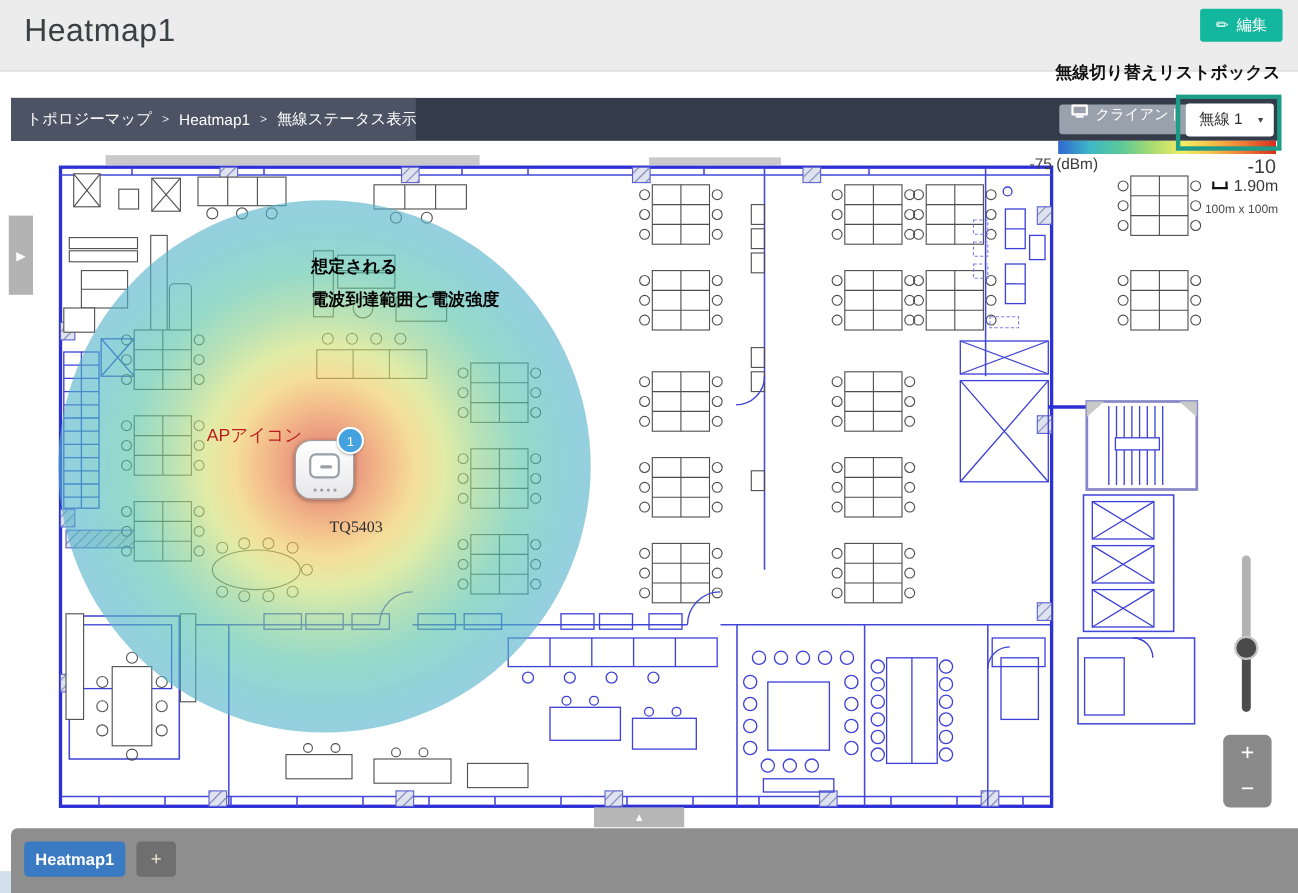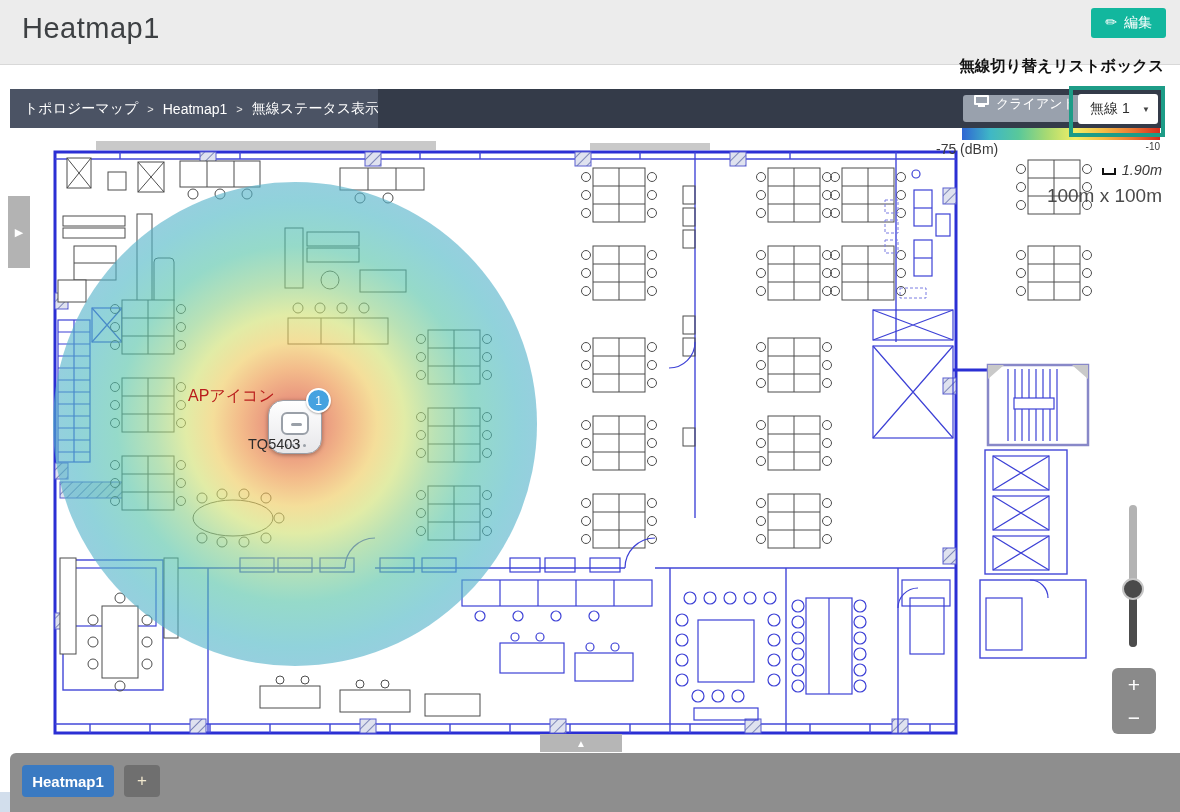--- a/index.html
+++ b/index.html
@@ -19,24 +19,24 @@
   #client-btn { position:absolute; left:953px; top:6px; height:27px; padding:0 11px; background:#99a1ad; border:none; border-radius:3px; color:#fff; font-size:13px; display:flex; align-items:flex-start; gap:7px; cursor:pointer; }
   .monitor-icon { display:inline-block; width:15px; height:10px; border:2px solid #fff; border-radius:1px; position:relative; }
   .monitor-icon::after { content:""; position:absolute; left:2px; bottom:-4px; width:7px; height:2px; background:#fff; }
   #wireless-select { position:absolute; left:1068px; top:5px; width:80px; height:30px; background:#fff; border-radius:3px; display:flex; align-items:center; justify-content:space-between; padding:0 8px 0 12px; font-size:14px; color:#2c2c2c; cursor:pointer; }
   #wireless-select .sel-caret { font-size:8px; color:#444; }
   #anno-box { position:absolute; left:1069px; top:86px; width:96px; height:51px; border:4px solid #1d9c87; z-index:30; pointer-events:none; }
 
   
   #grad-bar { position:absolute; left:962px; top:128px; width:198px; height:12px; z-index:20; }
   #legend-min { position:absolute; left:936px; top:141px; font-size:14px; color:#3a3a3a; z-index:20; }
-  #legend-max { position:absolute; right:20px; top:141px; font-size:10px; color:#3a3a3a; z-index:20; }
-  #ruler-row { position:absolute; right:18px; top:162px; display:flex; align-items:center; gap:6px; font-size:14.5px; color:#3a3a3a; z-index:20;font-style:italic; }
+  #legend-max { position:absolute; right:20px; top:141px; font-size:18px; color:#3a3a3a; z-index:20; }
+  #ruler-row { position:absolute; right:18px; top:162px; display:flex; align-items:flex-start; gap:6px; font-size:14.5px; color:#3a3a3a; z-index:20; }
   .ruler-icon { display:inline-block; width:14px; height:7px; border-left:2px solid #111; border-right:2px solid #111; border-bottom:2px solid #111; margin-top:3px; }
-  #map-size { position:absolute; right:18px; top:185px; font-size:19px; color:#4a4a4a; z-index:20; }
+  #map-size { position:absolute; right:18px; top:185px; font-size:11px; color:#4a4a4a; z-index:20; }
 
   
   #plan { position:absolute; left:30px; top:128px; z-index:1; }
   #heat { position:absolute; left:53px; top:182px; width:484px; height:484px; border-radius:50%; z-index:2; pointer-events:none; }
   .pw  { stroke:#2b2fd4; stroke-width:3; fill:none; }
   .pw1 { stroke:#4247d8; stroke-width:1.4; fill:none; }
   .fg  { stroke:#4d4d4d; stroke-width:1; fill:#fff; }
   .fgn { stroke:#4d4d4d; stroke-width:1; fill:none; }
   .fb  { stroke:#3d41d6; stroke-width:1.2; fill:#fff; }
   .fbn { stroke:#3d41d6; stroke-width:1.2; fill:none; }
@@ -46,21 +46,21 @@
 
   #anno-coverage { position:absolute; left:283px; top:228px; z-index:3; font-size:15.5px; font-weight:600; color:#000; line-height:30px; }
   #anno-ap { position:absolute; left:188px; top:386px; z-index:3; font-size:16px; font-weight:400; color:#b91c1c; }
 
   #ap-icon { position:absolute; left:268px; top:400px; width:54px; height:54px; border-radius:15px; background:linear-gradient(#ffffff,#e7e7ea); border:1.5px solid #9aa0a8; box-shadow:0 1px 4px rgba(0,0,0,.35); z-index:3; cursor:pointer; }
   #ap-inner { position:absolute; left:12px; top:11px; width:28px; height:23px; border:2px solid #9aa0a8; border-radius:6px; background:#fff; }
   #ap-dash { position:absolute; left:8px; top:9px; width:11px; height:3px; border-radius:1.5px; background:#9aa0a8; }
   #ap-dots { position:absolute; left:0; right:0; bottom:6px; display:flex; justify-content:center; gap:3px; }
   #ap-dots i { width:3px; height:3px; border-radius:50%; background:#9aa0a8; }
   #ap-badge { position:absolute; left:306px; top:388px; width:25px; height:25px; border-radius:50%; background:#45a2e0; border:2px solid #fff; color:#fff; font-size:12px; display:flex; align-items:center; justify-content:center; z-index:4; box-shadow:0 1px 2px rgba(0,0,0,.3); }
-  #ap-name { position:absolute; left:248px; top:436px; width:100px; text-align:left; font-size:14.5px; color:#2b2b2b; z-index:3; }
+  #ap-name { position:absolute; left:248px; top:472px; width:100px; text-align:right; font-size:14.5px; color:#2b2b2b; z-index:3;font-family:Liberation Serif, serif; }
 
   
   #side-handle { position:absolute; left:8px; top:196px; width:22px; height:72px; background:#b3b3b3; color:#fff; display:flex; align-items:center; justify-content:center; font-size:11px; z-index:5; cursor:pointer; border:none; }
   #bottom-handle { position:absolute; left:540px; top:734px; width:82px; height:18px; background:#b6b6b6; color:#fff; display:flex; align-items:center; justify-content:center; font-size:10px; z-index:5; cursor:pointer; border:none; }
   #slider-track-top { position:absolute; left:1129px; top:505px; width:8px; height:142px; background:#b3b3b3; border-radius:4px; z-index:5; }
   #slider-track-bottom { position:absolute; left:1129px; top:592px; width:8px; height:55px; background:#4c4c4c; border-radius:0 0 4px 4px; z-index:5; }
   #slider-thumb { position:absolute; left:1122px; top:578px; width:22px; height:22px; border-radius:50%; background:#4a4a4a; border:2px solid #c6c6c6; z-index:6; cursor:pointer; }
   #zoom-panel { position:absolute; left:1112px; top:668px; width:44px; height:66px; background:#8a8a8a; border-radius:6px; z-index:5; display:flex; flex-direction:column; }
   #zoom-panel button { flex:1; background:transparent; border:none; color:#fff; font-size:21px; line-height:1; cursor:pointer; font-family:inherit; }
 
@@ -366,20 +366,22 @@
     <circle class="fbn" cx="830" cy="558" r="6"></circle>
 
   <line class="pw1" x1="868" y1="440" x2="868" y2="605"></line>
   <path class="fbn" d="M868 480a20 20 0 0 1 20 -20"></path>
   <rect class="fbn" x="880" y="470" width="34" height="56"></rect>
 </svg>
 
 <div id="heat" style="background: radial-gradient(circle, rgb(207, 49, 32) 0%, rgb(221, 90, 49) 8%, rgb(236, 146, 67) 16%, rgb(238, 202, 92) 24%, rgb(207, 224, 112) 32%, rgb(143, 208, 137) 41%, rgb(85, 195, 168) 52%, rgb(77, 183, 197) 65%, rgb(100, 168, 211) 82%, rgb(111, 159, 206) 100%); opacity: 0.62;"></div>
 
 <div id="anno-coverage">
+  <div>想定される</div>
+  <div>電波到達範囲と電波強度</div>
 </div>
 <div id="anno-ap">APアイコン</div>
 
 <div id="ap-icon">
   <div id="ap-inner">
     <div id="ap-dash"></div>
   </div>
   <div id="ap-dots">
       <i></i>
       <i></i>

